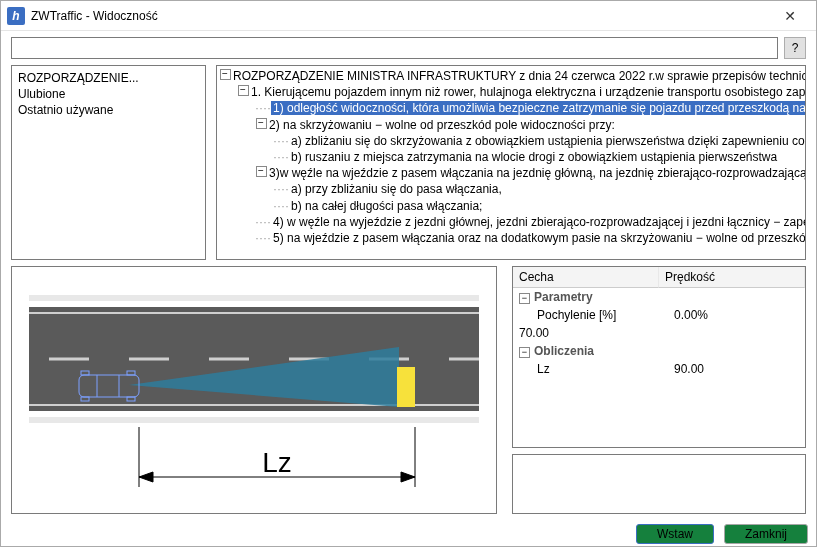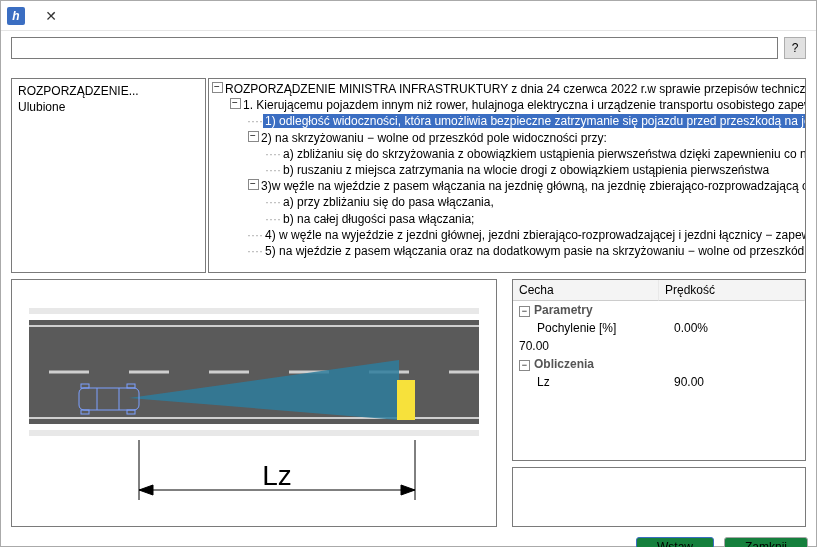--- a/index.html
+++ b/index.html
@@ -6,21 +6,21 @@
   html, body { margin:0; padding:0; font-family: "Segoe UI", Tahoma, sans-serif; font-size:12px; color:#000; background:#fff; }
   .window { width:817px; height:547px; border:1px solid #aaa; background:#fff; display:flex; flex-direction:column; box-shadow:0 4px 16px rgba(0,0,0,.25); }
   .titlebar { height:30px; display:flex; align-items:center; padding:0 6px; border-bottom:1px solid #e5e5e5; }
   .titlebar .app-icon { width:18px; height:18px; background:#3b6ec2; color:#fff; font-style:italic; font-weight:bold; display:flex; align-items:center; justify-content:center; font-size:12px; margin-right:6px; border-radius:2px; }
   .titlebar .title { flex:1; color:#000; }
   .titlebar .close { width:40px; height:30px; display:flex; align-items:center; justify-content:center; color:#333; font-size:14px; cursor:pointer; }
   .content { flex:1; padding:6px 10px 10px 10px; display:flex; flex-direction:column; gap:6px; }
   .toprow { display:flex; gap:6px; }
   .toprow input { flex:1; border:1px solid #7a7a7a; height:22px; padding:0 4px; }
   .toprow .help-btn { width:22px; height:22px; border:1px solid #adadad; background:#e1e1e1; display:flex; align-items:center; justify-content:center; cursor:pointer; }
-  .midrow { display:flex; gap:2px; height:195px;margin-top:13px; }
+  .midrow { display:flex; gap:10px; height:195px; }
   .leftpane { width:195px; border:1px solid #7a7a7a; background:#fff; padding:4px 6px; overflow:hidden; }
   .leftpane div { padding:1px 0; }
   .tree { flex:1; border:1px solid #7a7a7a; background:#fff; overflow:auto; padding:2px 2px; line-height:1.35; }
   .node { white-space:nowrap; }
   .tw { display:inline-block; width:12px; text-align:center; color:#000; cursor:pointer; position:relative; }
   .tw::before { content:''; display:inline-block; width:9px; height:9px; border:1px solid #888; position:relative; top:0; background:#fff; }
   .tw::after { position:absolute; left:2px; top:-1px; font-size:10px; color:#000; }
   .tw.minus::after { content:'−'; left:3px;}
   .lbl { padding:0 2px; }
   .lbl.selected { background:#3b6ec2; color:#fff; }
@@ -49,31 +49,33 @@
   
   .tree { position:relative; }
   .dots { color:#999; }
 </style>
 </head>
 <body>
 
 <div class="window">
   <div class="titlebar">
     <div class="app-icon">h</div>
+    <div class="title">ZWTraffic - Widoczność</div>
     <div class="close">✕</div>
   </div>
   <div class="content">
     <div class="toprow">
       <input type="text" value="" style="">
       <div class="help-btn">?</div>
     </div>
     <div class="midrow">
       <div class="leftpane">
         <div>ROZPORZĄDZENIE...</div>
         <div>Ulubione</div>
+        <div>Ostatnio używane</div>
       </div>
       <div class="tree">
         <div class="node"><span class="tw minus"></span><span class="lbl">ROZPORZĄDZENIE MINISTRA INFRASTRUKTURY z dnia 24 czerwca 2022 r.w sprawie przepisów techniczno - budo</span></div>
         <div class="node ind1"><span class="tw minus"></span><span class="lbl">1. Kierującemu pojazdem innym niż rower, hulajnoga elektryczna i urządzenie transportu osobistego zapewnia się</span></div>
         <div class="node ind2"><span class="dots">····</span><span class="lbl selected">1) odległość widoczności, która umożliwia bezpieczne zatrzymanie się pojazdu przed przeszkodą na jezdni lub to</span></div>
         <div class="node ind2"><span class="tw minus"></span><span class="lbl">2) na skrzyżowaniu − wolne od przeszkód pole widoczności przy:</span></div>
         <div class="node ind3"><span class="dots">····</span><span class="lbl">a) zbliżaniu się do skrzyżowania z obowiązkiem ustąpienia pierwszeństwa dzięki zapewnieniu co najmniej tak</span></div>
         <div class="node ind3"><span class="dots">····</span><span class="lbl">b) ruszaniu z miejsca zatrzymania na wlocie drogi z obowiązkiem ustąpienia pierwszeństwa</span></div>
         <div class="node ind2"><span class="tw minus"></span><span class="lbl">3)w węźle na wjeździe z pasem włączania na jezdnię główną, na jezdnię zbierająco-rozprowadzającą oraz na je</span></div>
         <div class="node ind3"><span class="dots">····</span><span class="lbl">a) przy zbliżaniu się do pasa włączania,</span></div>

